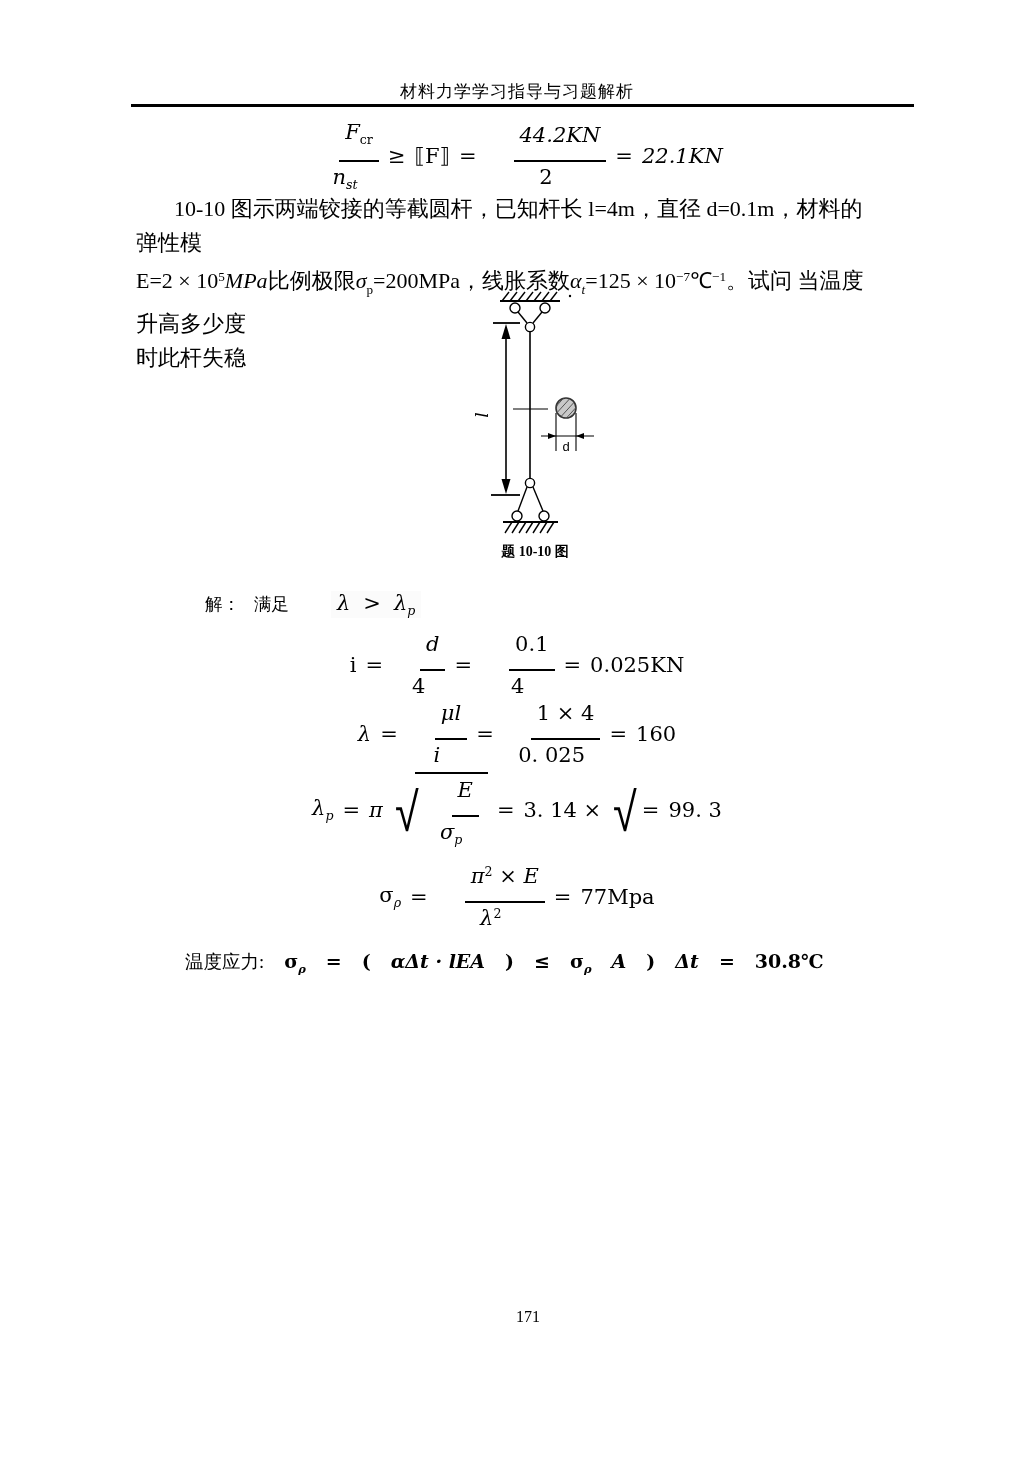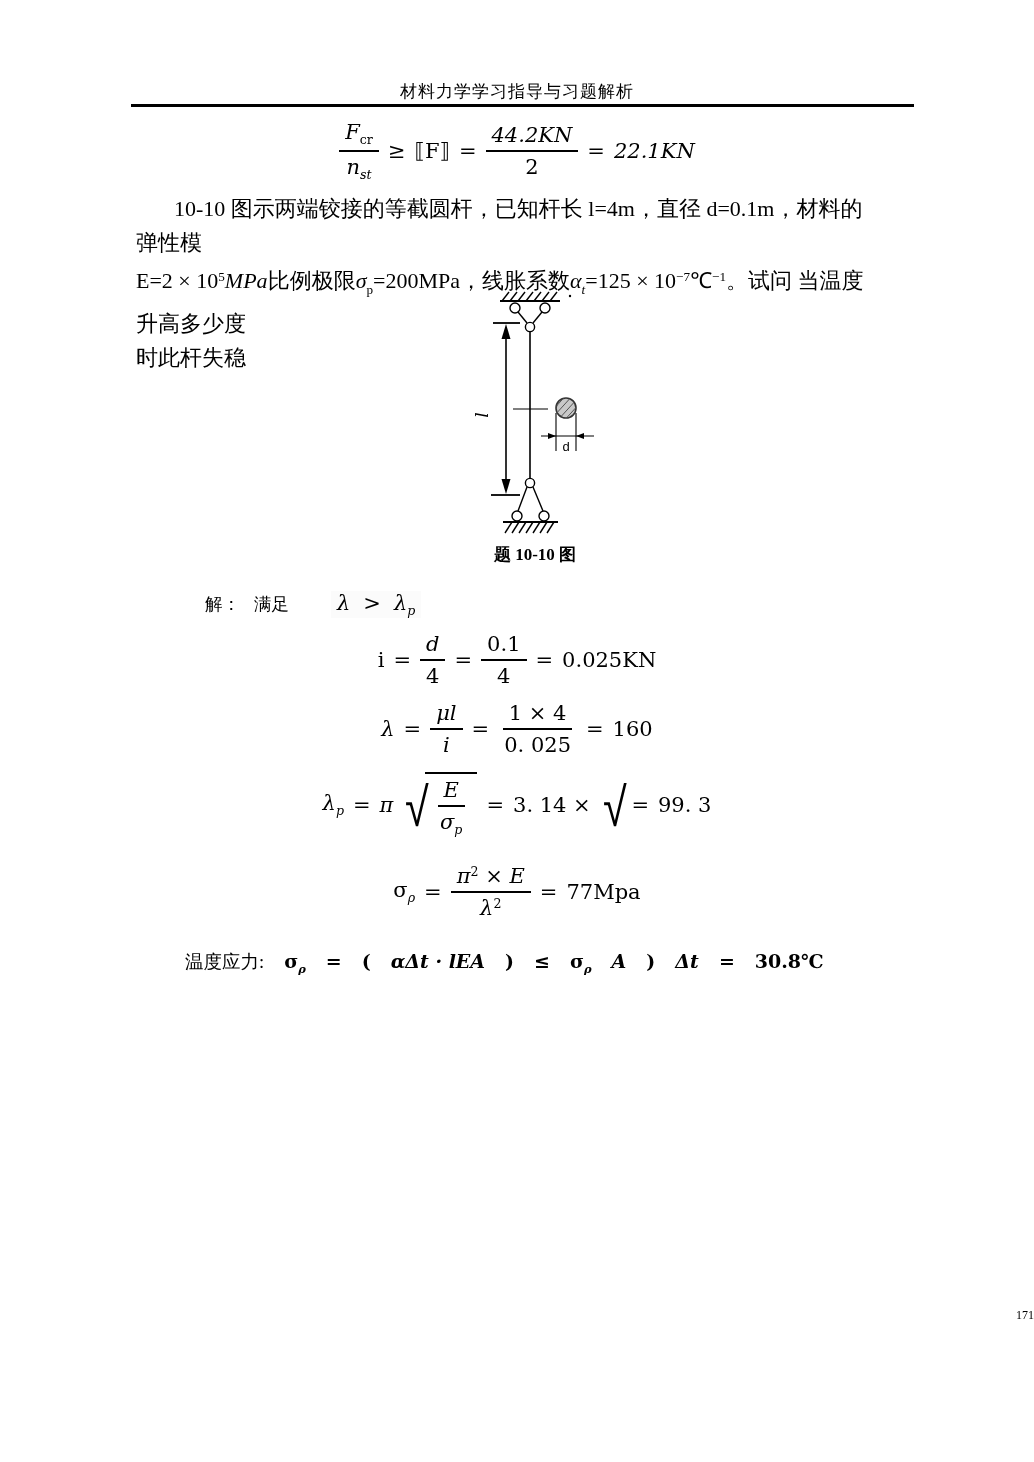--- a/index.html
+++ b/index.html
@@ -24,56 +24,56 @@
   
   .eq {
     position: absolute; left: 0; width: 100%;
     display: flex; justify-content: center; align-items: center;
     gap: 9px; font-family: "DejaVu Serif", serif; font-size: 21px;
   }
   .it { font-style: italic; }
   .sub { font-size: 0.6em; vertical-align: -0.4em; }
   .sup { font-size: 0.6em; vertical-align: 0.55em; }
   .frac { display: inline-flex; flex-direction: column; align-items: center; }
-  .frac .num { padding: 0 6px 3px; border-bottom: 2px solid #000; text-align: center; }
+  .frac .num { padding: 0 6px 13px; border-bottom: 2px solid #000; text-align: center; margin-left: 28px; }
   .frac .den { padding: 3px 6px 0; text-align: center; }
   .sqrt { display: inline-flex; align-items: center; }
   .rad { font-family: "DejaVu Sans", sans-serif; font-size: 54px; line-height: 1;
          transform: scaleX(.8); margin-right: -7px; position: relative; top: 3px; font-weight: 200;}
   .radbox { border-top: 2.5px solid #000; padding: 4px 9px 0; }
   
   .problem {
     position: absolute; top: 192px; left: 136px; width: 748px;
     font-size: 22px; line-height: 34px;
   }
   .problem .indent { text-indent: 38px; }
   
   .figure-svg { position: absolute; top: 283px; left: 448px; }
   .figure-caption {
     position: absolute; top: 543px; left: 435px; width: 200px;
-    text-align: center; font-size: 17px; font-weight: bold;
+    text-align: center; font-size: 14px; font-weight: bold;
   }
   
   .solution-intro {
     position: absolute; top: 591px; left: 205px;
     display: flex; align-items: baseline; font-size: 17.5px;
   }
   .solution-intro .manzu { margin-left: 14px; }
   .lam-group { margin-left: 42px; font-family: "DejaVu Serif", serif;
                font-size: 21px; display: inline-flex; gap: 13px; align-items: baseline;
                background: #fbfbfb; padding: 0 6px; }
   .temp-line {
     position: absolute; top: 949px; left: 185px;
     display: flex; align-items: baseline; gap: 20px;
     font-size: 19px; font-weight: bold; font-family: "DejaVu Serif", serif;
   }
   .temp-line .cjk { font-family: "Liberation Serif", serif; font-weight: normal; font-size: 18.5px; }
   .footer-pagenum {
     position: absolute; top: 1308px; left: 0; width: 100%;
-    text-align: right; font-size: 12px; padding-left: 22px;
+    text-align: center; font-size: 16px; padding-left: 22px;
   }
 </style>
 </head>
 <body>
 
 <div class="page">
 
   <div class="header-title">材料力学学习指导与习题解析</div>
   <hr class="header-rule">
 

